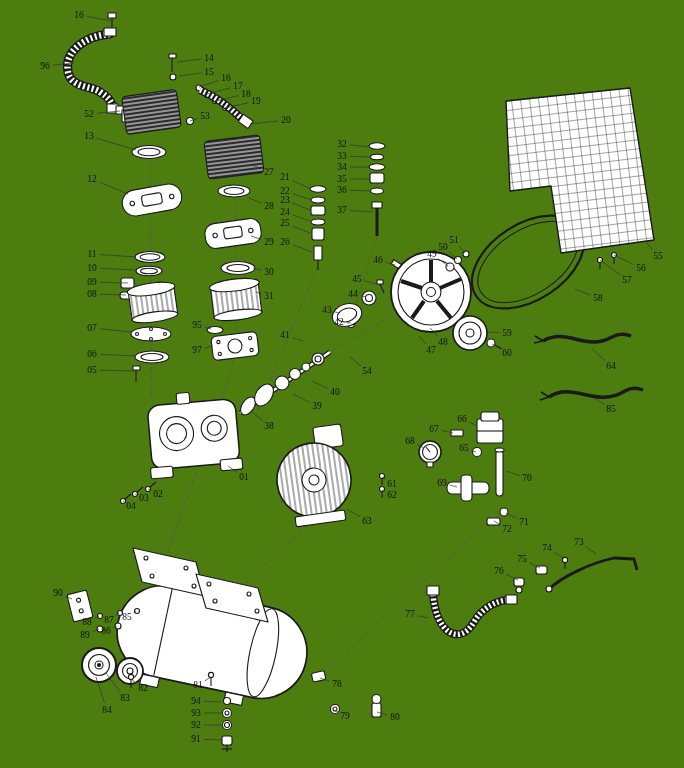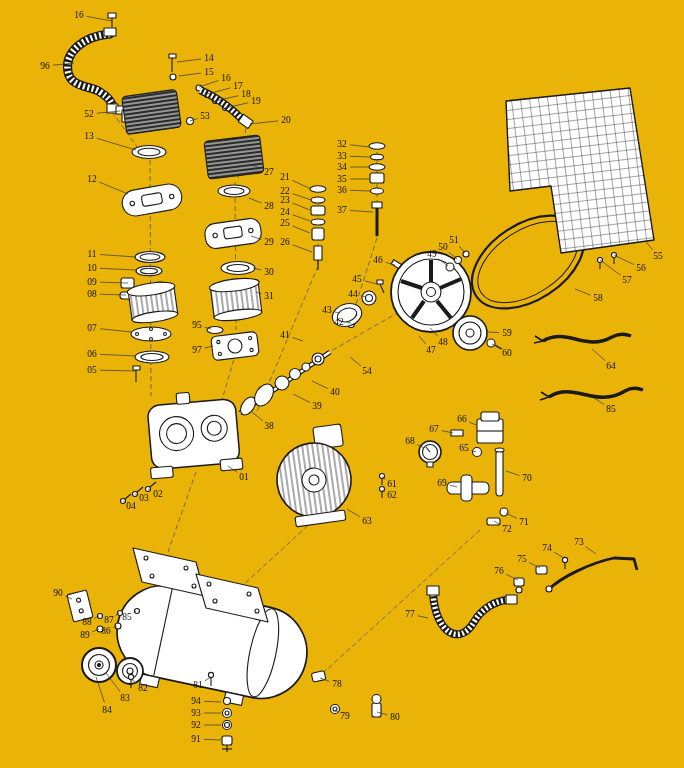--- a/index.html
+++ b/index.html
@@ -1,16 +1,16 @@
 <!DOCTYPE html>
 <html><head>
 <meta charset="utf-8">
 <style>
   html,body{margin:0;padding:0;background:#fff;}
-  .page{width:684px;height:768px;background:#eab308;position:relative;overflow:hidden;
+  .page{width:684px;height:768px;background:#4d7c0f;position:relative;overflow:hidden;
         font-family:"Liberation Serif","DejaVu Serif",serif;}
   svg{display:block;}
   #labels-g text{font-family:"Liberation Serif","DejaVu Serif",serif;font-size:9.5px;fill:#111;text-anchor:middle;}
   #leaders line{stroke:#333;stroke-width:0.7;}
   #construction line{stroke:#555;stroke-width:0.8;stroke-dasharray:5 3;}
 </style>
 </head>
 <body>
 
 <div class="page">

